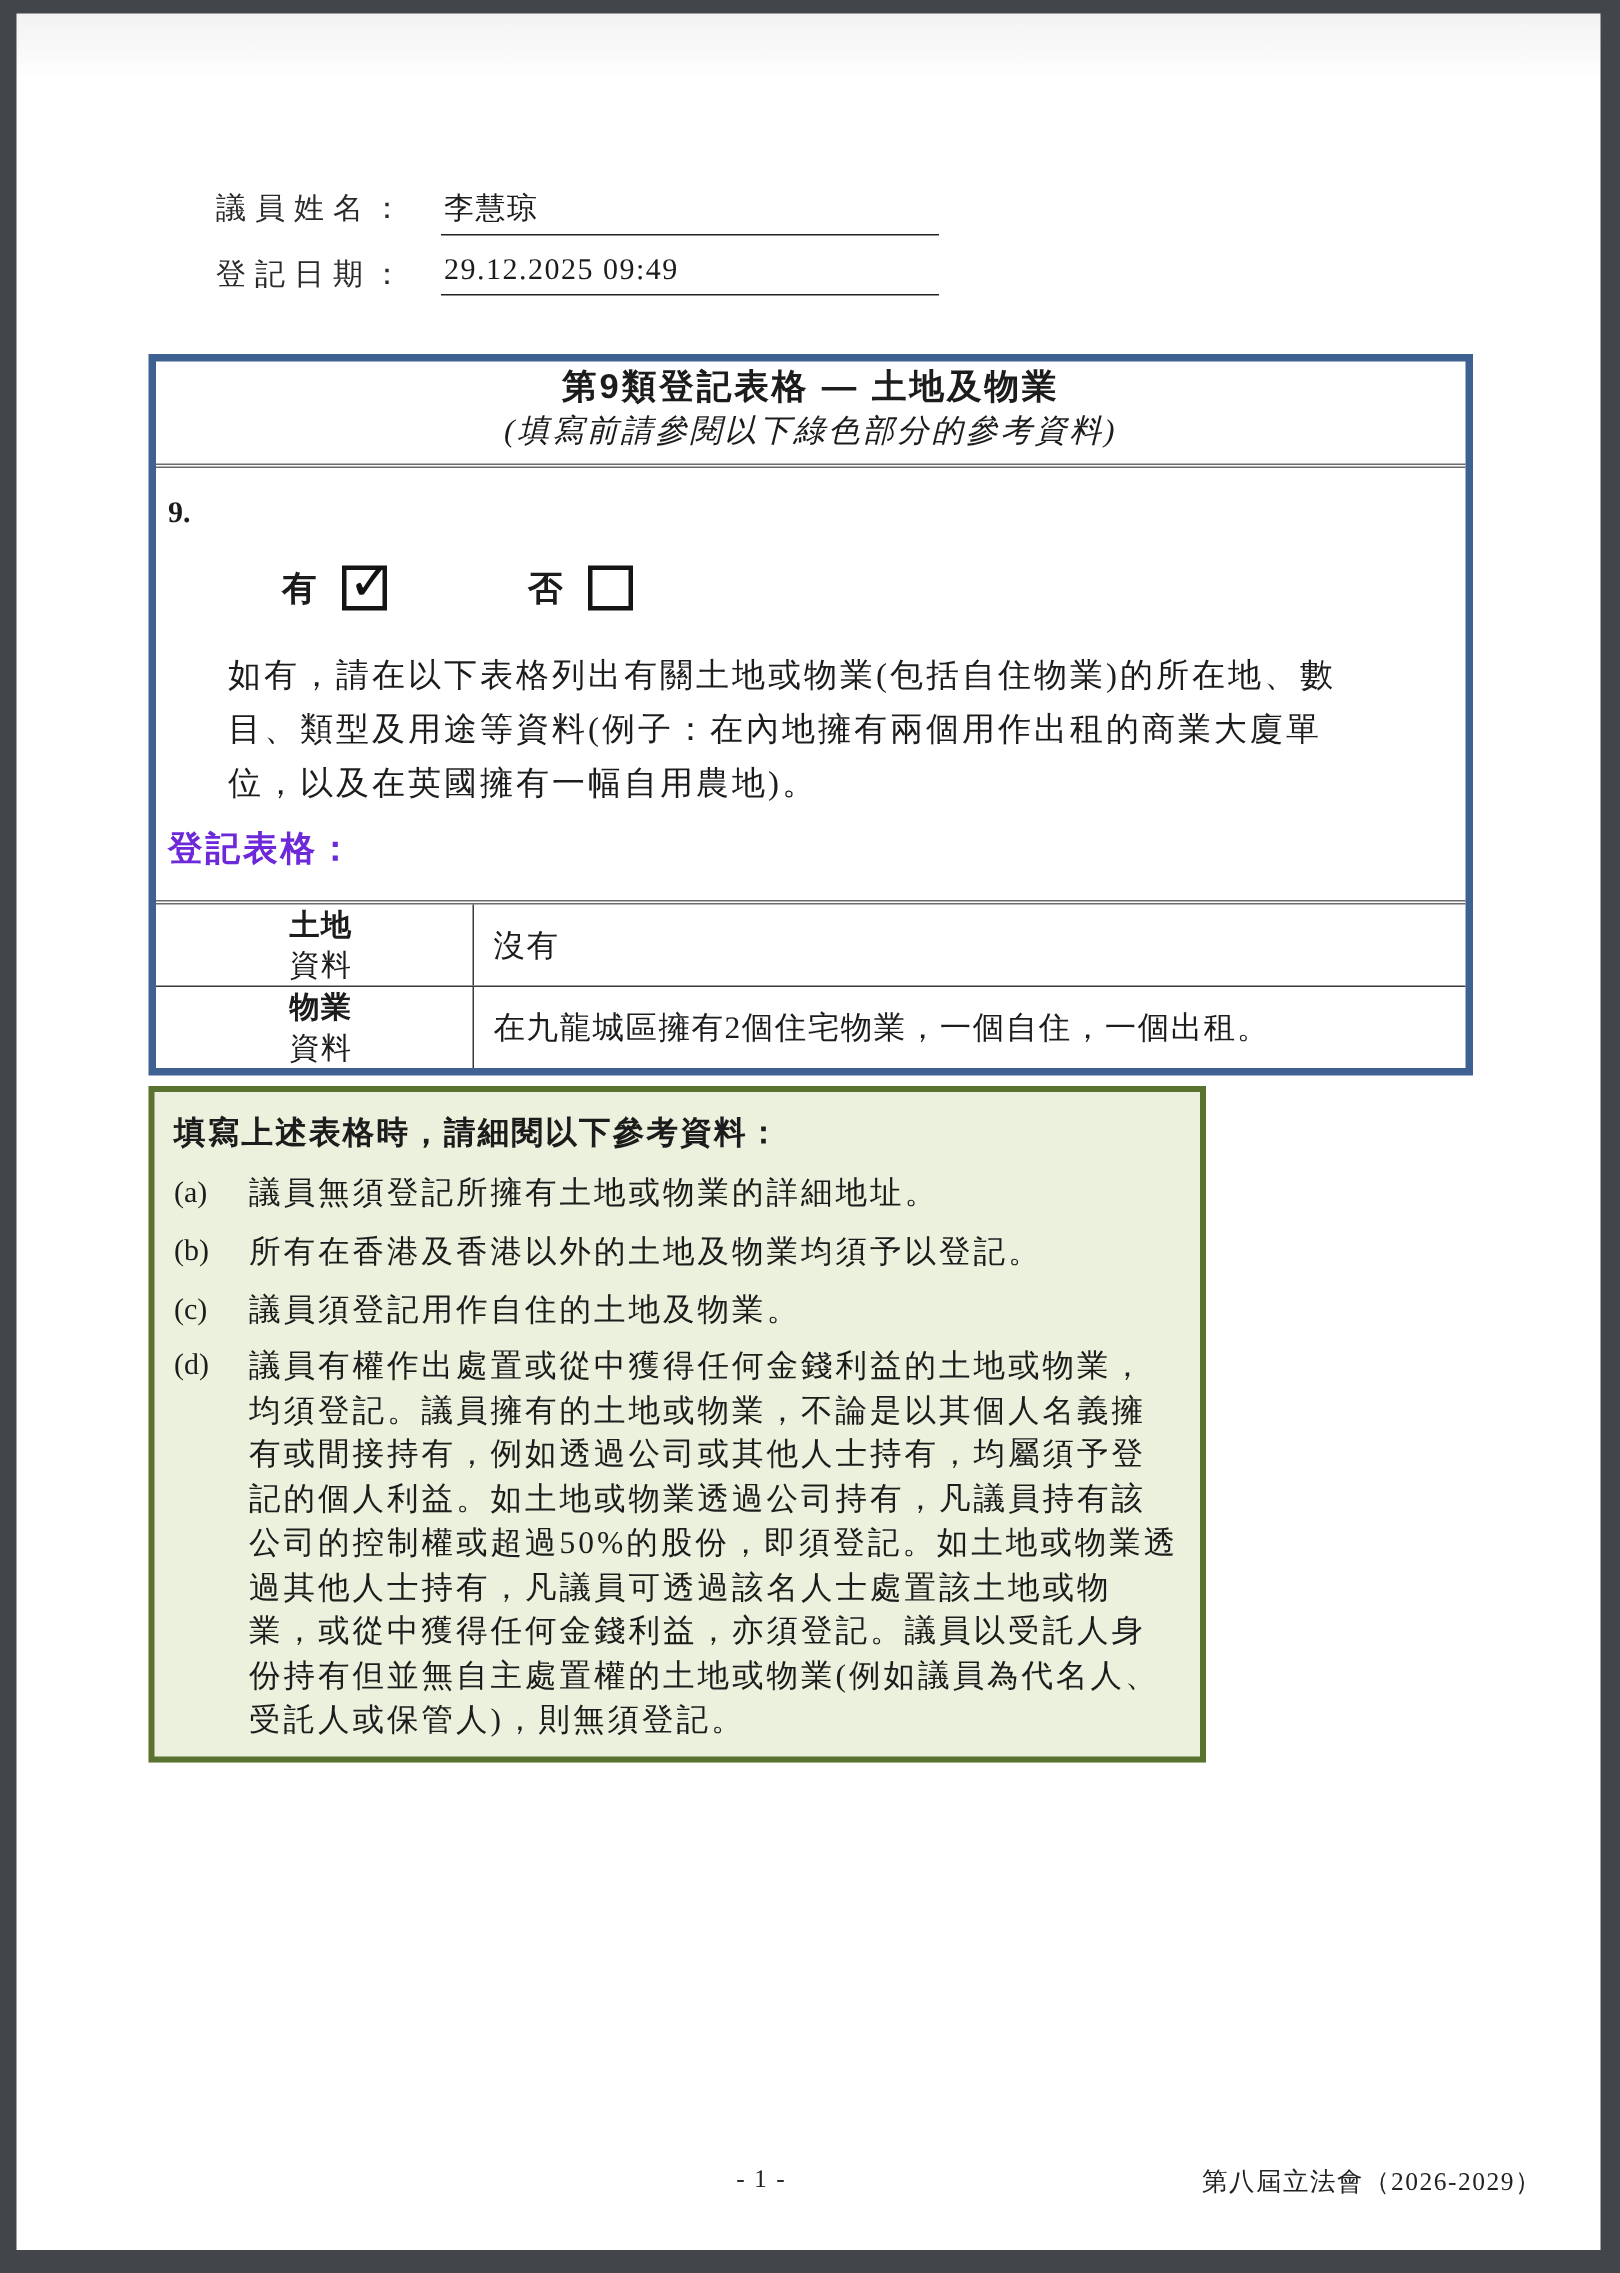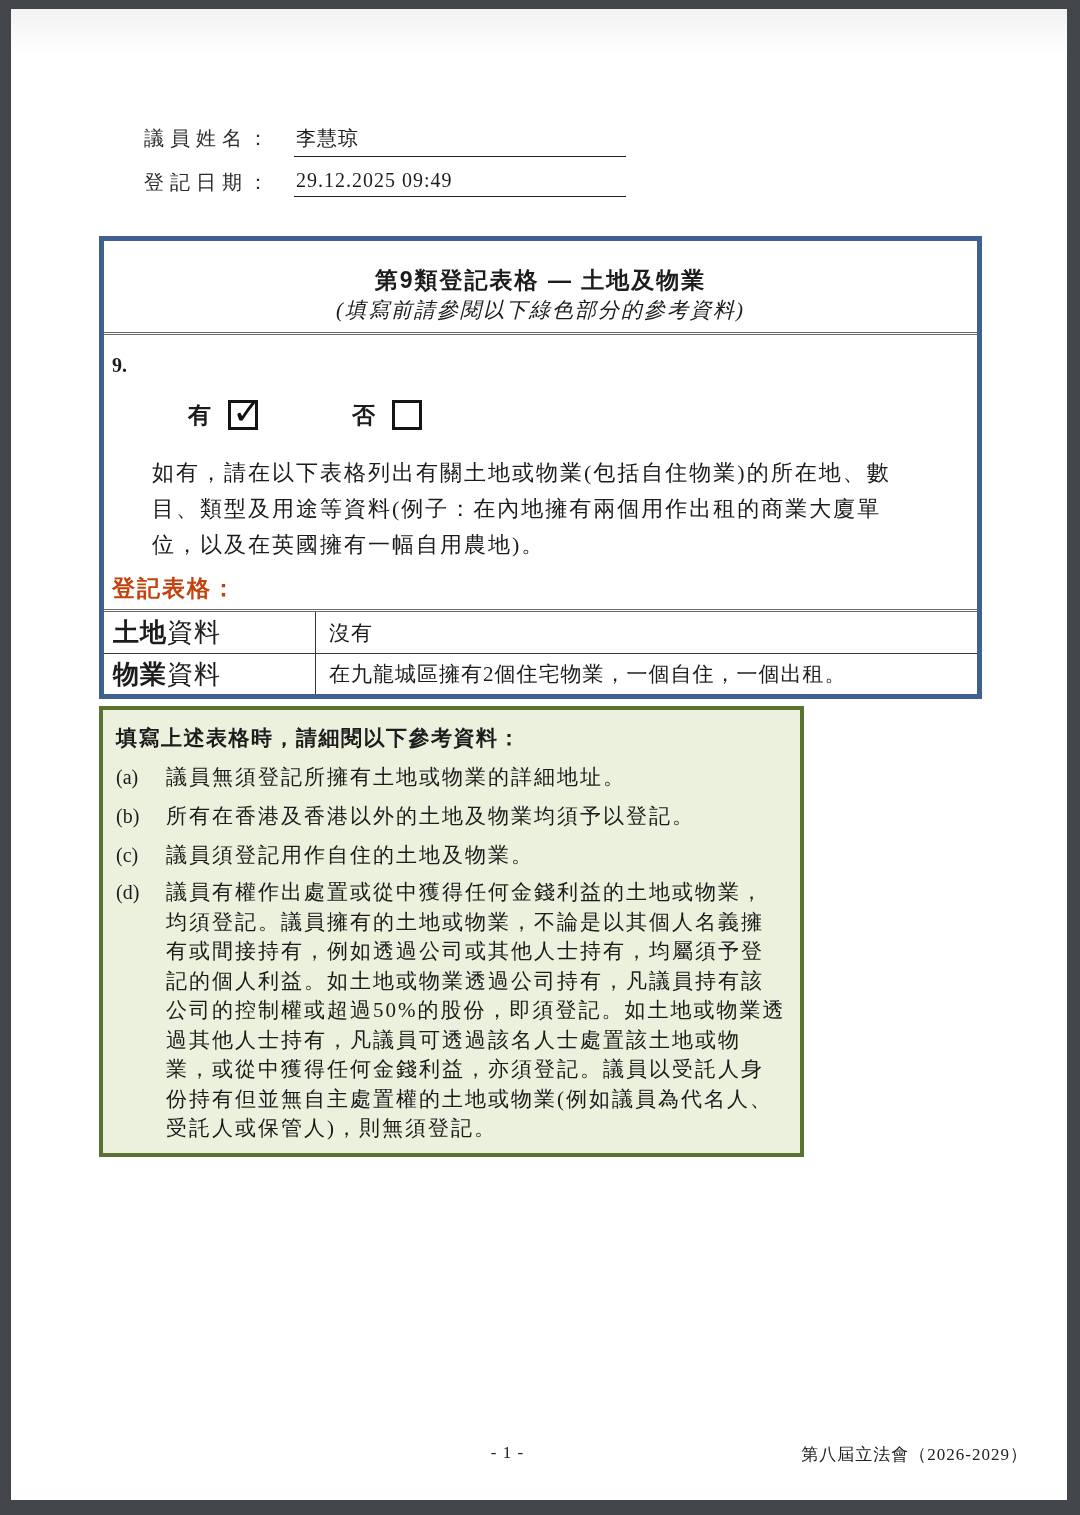--- a/index.html
+++ b/index.html
@@ -28,21 +28,21 @@
   .field-value {
     width: 332px; border-bottom: 1.5px solid #222;
     font-size: 20px; padding: 0 2px 4px 2px; letter-spacing: 1px;
   }
 
   
   .form-box {
     margin: 23px 0 0 88px; width: 883px;
     border: 5px solid #3e6191; background: #fff;
   }
-  .form-header { text-align: center; padding: 24px 10px 7px; border-bottom: 3px double #6a6a6a; }
+  .form-header { text-align: center; padding: 1px 10px 7px; border-bottom: 3px double #6a6a6a; }
   .form-title {
     font-family: "Liberation Sans", "DejaVu Sans", sans-serif;
     font-weight: 900; font-size: 23px; letter-spacing: 2px; line-height: 30px;
   }
   .form-subtitle { font-style: italic; font-size: 21px; letter-spacing: 2px; line-height: 30px; }
 
   .question { display: flex; padding: 16px 20px 0 8px; }
   .q-number { width: 76px; font-weight: bold; font-size: 20px; padding-top: 3px; }
   .q-text {
     flex: 1;
@@ -70,32 +70,32 @@
   }
   .gap-no { width: 94px; }
   .check-note { font-style: italic; font-size: 20px; letter-spacing: 1.5px; margin-left: 24px; }
 
   .instruction {
     margin: 22px 72px 0 48px;
     font-size: 22px; line-height: 36px; letter-spacing: 2px;
   }
 
   .register-heading {
-    margin-top: 8px; padding: 2px 0 5px 8px;
+    margin-top: 8px; padding: 2px 0 19px 8px;
     font-family: "Liberation Sans", "DejaVu Sans", sans-serif;
     font-weight: 900; font-size: 23px; letter-spacing: 2px;
-    color: #c2410c; border-bottom: 3px double #6a6a6a;
+    color: #6d28d9; border-bottom: 3px double #6a6a6a;
   }
   .reg-table { width: 100%; }
   .reg-row { display: flex; min-height: 41px; align-items: center; }
   .reg-row + .reg-row { border-top: 1.2px solid #3a3a3a; }
   .reg-label {
     width: 212px; align-self: stretch; display: flex; align-items: center;
     border-right: 1.2px solid #3a3a3a; padding-left: 9px;
-    font-size: 26px; letter-spacing: 1px;
+    font-size: 20px; letter-spacing: 1px; flex-direction: column;
   }
   .reg-label b {
     font-family: "Liberation Sans", "DejaVu Sans", sans-serif;
     font-weight: 900;
   }
   .reg-value { flex: 1; padding-left: 13px; font-size: 21px; letter-spacing: 1px; }
 
   
   .ref-box {
     margin: 7px 0 0 88px; width: 705px;

